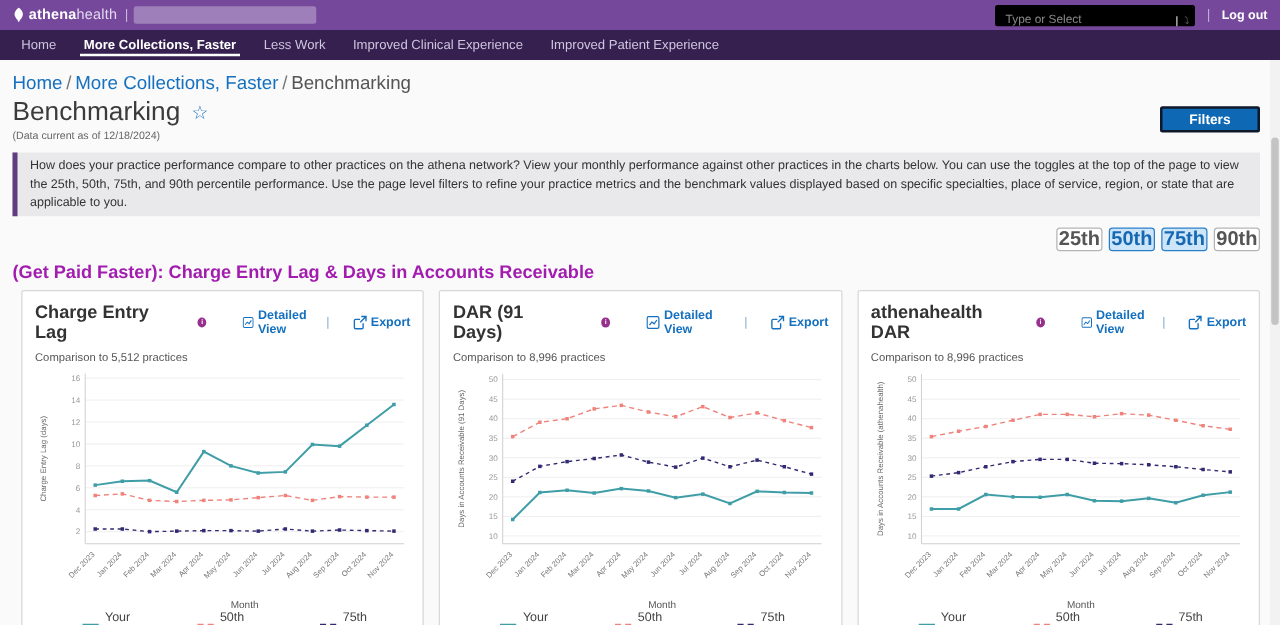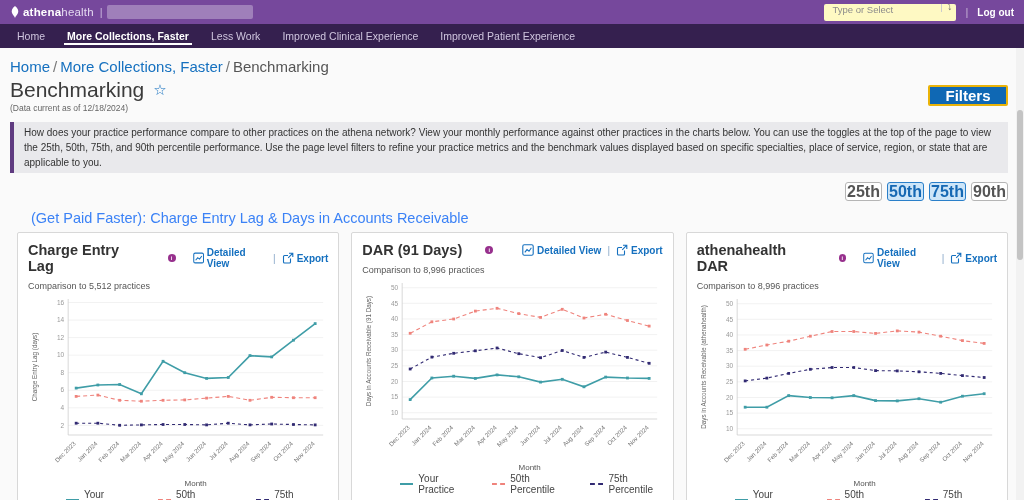--- a/index.html
+++ b/index.html
@@ -8,58 +8,58 @@
 
   
   .topbar { height:24px; background:#76489c; display:flex; align-items:center; padding:0 10px; }
   .brand { display:flex; align-items:center; color:#fff; font-size:11.5px; letter-spacing:.2px; }
   .brand .leaf { margin-right:3px; display:inline-flex; }
   .brand b { font-weight:bold; }
   .brand .lite { color:#e4d9f0; font-weight:normal; }
   .brand-sep { color:#c9b6dd; margin:0 4px 0 6px; font-size:11px; }
   .redacted { width:146px; height:14px; background:rgba(255,255,255,.30); border-radius:2px; filter:blur(.6px); }
   .top-spacer { flex:1; }
-  .acct-select { width:132px; height:17px; background:#fef9c3; border-radius:2px; display:flex; align-items:flex-start; font-size:9.5px; color:#8b8b8b; padding:0 5px 0 8px; }
+  .acct-select { width:160px; height:17px; background:#000000; border-radius:2px; display:flex; align-items:flex-end; font-size:9.5px; color:#8b8b8b; padding:0 5px 0 8px; }
   .acct-select .chev { margin-left:auto; border-left:1px solid #ccc; padding-left:5px; color:#666; font-size:8px; line-height:1; }
   .top-divider { color:rgba(255,255,255,.55); margin:0 9px; font-size:11px; }
   .logout { color:#fff; font-size:10px; font-weight:bold; cursor:pointer; }
 
   
   .navbar { height:24px; background:#35204f; display:flex; align-items:stretch; padding:0 6px; }
   .nav-item { color:#cfc5de; font-size:10.5px; padding:6px 11px 0; cursor:pointer; position:relative; }
   .nav-item.active { color:#fff; font-weight:bold; }
   .nav-item.active::after { content:""; position:absolute; left:8px; right:8px; bottom:3px; height:2px; background:#fff; }
 
   
   .content { position:relative; padding:0 16px 0 10px; }
   .breadcrumb { padding-top:10px; font-size:15px; color:#555; }
   .breadcrumb a { color:#1570bf; text-decoration:none; cursor:pointer; }
   .breadcrumb .sep { color:#777; margin:0 3px; }
   .title-row { display:flex; align-items:center; margin-top:3px; }
   .page-title { font-size:21px; color:#3b3b3b; font-weight:normal; }
   .fav-star { color:#1570bf; font-size:15px; margin-left:9px; cursor:pointer; }
   .data-note { font-size:8.5px; color:#666; margin-top:1px; }
-  .filters-btn { position:absolute; right:16px; top:37px; width:80px; height:21px; background:#0f68b4; border:2px solid #eab308; border-radius:2px; color:#fff; font-weight:bold; font-size:15px; font-family:inherit; cursor:pointer; }
+  .filters-btn { position:absolute; right:16px; top:37px; width:80px; height:21px; background:#0f68b4; border:2px solid #0f172a; border-radius:2px; color:#fff; font-weight:bold; font-size:11px; font-family:inherit; cursor:pointer; }
 
   .banner { margin-top:9px; background:#e9e9ec; border-left:4px solid #5f3b80; padding:3px 10px; font-size:10px; color:#333; line-height:1.5; }
 
   .toggles { display:flex; justify-content:flex-end; gap:5px; margin-top:9px; }
   .toggle { width:37px; height:19px; background:#fff; border:1px solid #b5b5b5; border-radius:3px; font-size:16px; font-weight:bold; color:#555; font-family:inherit; cursor:pointer; }
   .toggle.selected { background:#cde5f8; border-color:#2a7fc9; color:#1668b3; }
 
-  .section-title { font-size:14.5px; color:#3b82f6; margin:9px 0 6px 21px; font-weight:normal; }
+  .section-title { font-size:14.5px; color:#a21caf; margin:9px 0 6px 0; font-weight:bold; }
 
   
   .cards { display:flex; gap:12px; margin-left:7px; }
   .card { flex:1; background:#fff; border:1px solid #d8d8d8; border-radius:2px; padding:9px 10px 4px; height:296px; }
   .card-head { display:flex; align-items:center;gap:17px; }
   .card-title { font-size:14.5px; font-weight:bold; color:#333; }
   .info-dot { width:8px; height:8px; border-radius:50%; background:#97308d; margin-left:6px; color:#fff; font-size:5.5px; line-height:8px; text-align:center; font-weight:bold; }
   .card-links { margin-left:auto; display:flex; align-items:center; gap:6px; font-size:10px; color:#1570bf; font-weight:bold; }
-  .card-links .lnk { display:flex; align-items:center; gap:3px; cursor:pointer; }
+  .card-links .lnk { display:flex; align-items:center; gap:3px; cursor:pointer;margin-left:12px; }
   .card-links .vsep { color:#8aa9c9; font-weight:normal; }
   .card-sub { font-size:9px; color:#555; margin-top:7px; }
   svg.chart { display:block; width:100%; height:196px; margin-top:2px; }
   .legend { display:flex; gap:26px; margin:0 0 0 38px; font-size:10px; color:#444; }
   .legend .item { display:flex; align-items:center; gap:5px; }
   .legend .swatch { width:16px; height:0; }
 
   
   .scrollbar { position:absolute; right:0; top:48px; width:8px; height:452px; background:#f2f2f2; }
   .scrollbar .thumb { position:absolute; top:62px; left:1px; width:6px; height:150px; background:#c4c4c4; border-radius:3px; cursor:pointer; }

